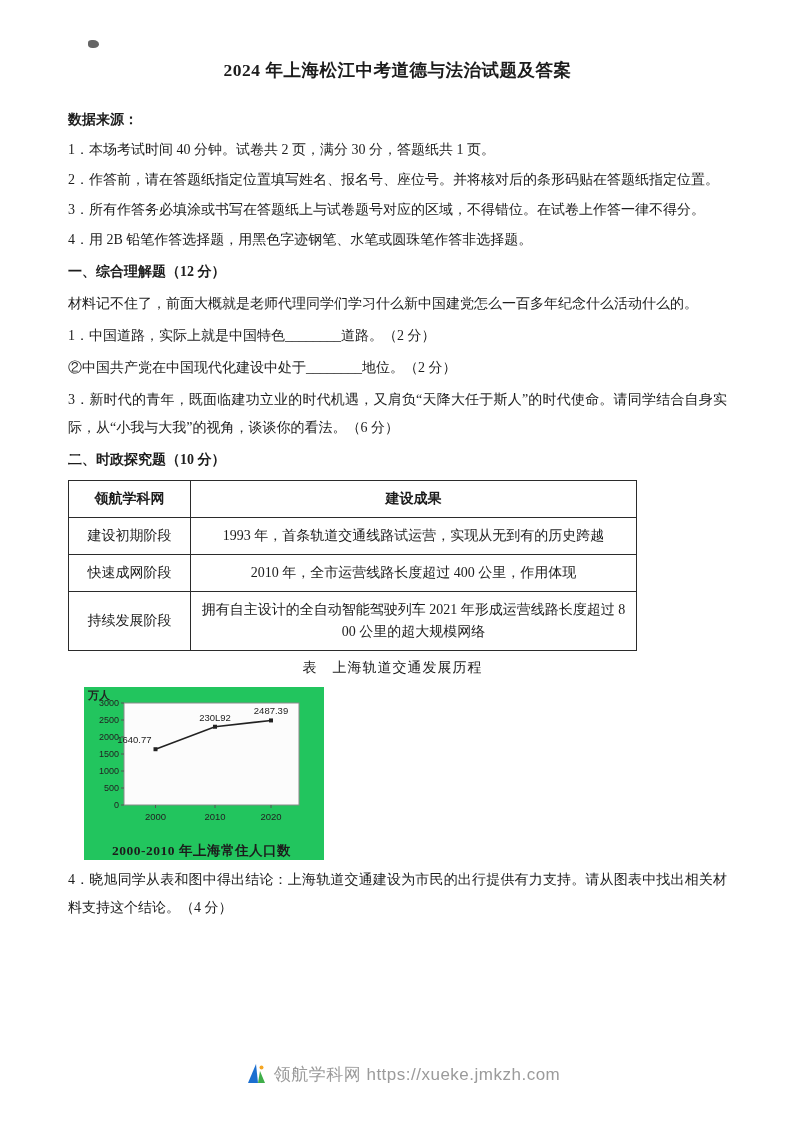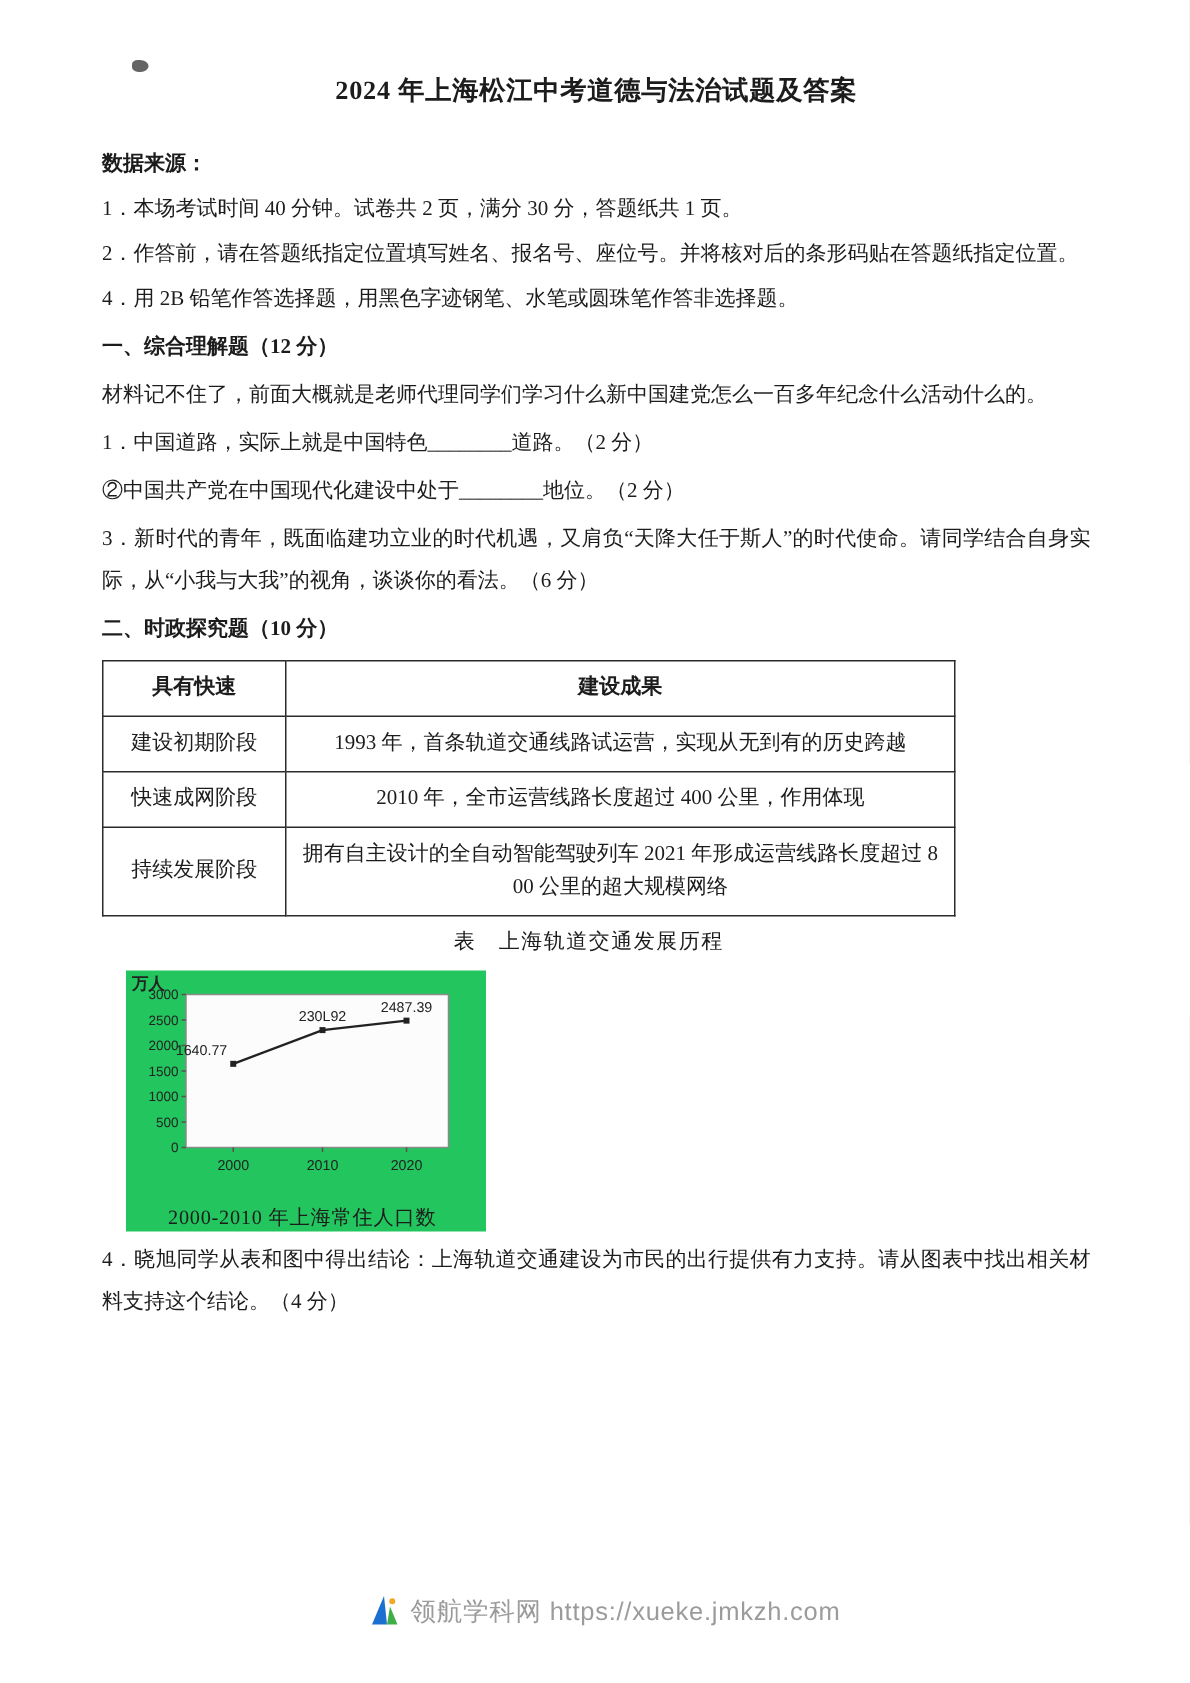--- a/index.html
+++ b/index.html
@@ -7,21 +7,21 @@
   .page {
     position: relative;
     width: 793px;
     height: 1122px;
     margin: 0 auto;
     background: #ffffff;
     font-family: "Liberation Serif", "DejaVu Serif", serif;
     color: #1c1c1c;
     overflow: hidden;
   }
-  .content { padding: 36px 66px 0 68px; }
+  .content { padding: 46px 66px 0 68px; }
   .artifact {
     position: absolute; left: 88px; top: 40px;
     width: 11px; height: 8px; background: #4a4a4a;
     border-radius: 40% 60% 55% 45%; opacity: .85;
   }
   .title {
     font-size: 17.5px; font-weight: bold; text-align: center;
     margin: 12px 0 24px 0; letter-spacing: .5px;
   }
   p.line {
@@ -44,21 +44,21 @@
   table.dev-table col.c1 { width: 122px; }
   table.dev-table th { font-weight: bold; }
 
   .table-caption {
     width: 569px; text-align: center; font-size: 14px;
     margin: 4px 0 10px 40px; letter-spacing: 1px;
   }
 
   .chart-wrap { margin: 4px 0 6px 16px; width: 240px; background: #22c55e; }
   .chart-caption {
-    width: 235px; text-align: center; font-weight: normal;
+    width: 235px; text-align: center; font-weight: bold;
     font-size: 13.5px; margin-top: 1px; letter-spacing: .5px;
   }
 
   .footer {
     position: absolute; left: 12px; right: 0; bottom: 36px;
     display: flex; justify-content: center; align-items: center; gap: 7px;
   }
   .footer .wm {
     color: #9b9b9b; font-size: 17px; letter-spacing: .5px;
     font-family: "Liberation Sans", "DejaVu Sans", sans-serif;
@@ -69,38 +69,39 @@
 
 <div class="page">
   <div class="artifact"></div>
 
   <div class="content">
     <h1 class="title">2024 年上海松江中考道德与法治试题及答案</h1>
 
     <p class="line bold tight">数据来源：</p>
     <p class="line tight">1．本场考试时间 40 分钟。试卷共 2 页，满分 30 分，答题纸共 1 页。</p>
     <p class="line tight">2．作答前，请在答题纸指定位置填写姓名、报名号、座位号。并将核对后的条形码贴在答题纸指定位置。</p>
+    <p class="line tight">3．所有作答务必填涂或书写在答题纸上与试卷题号对应的区域，不得错位。在试卷上作答一律不得分。</p>
     <p class="line tight">4．用 2B 铅笔作答选择题，用黑色字迹钢笔、水笔或圆珠笔作答非选择题。</p>
 
     <p class="line bold sec">一、综合理解题（12 分）</p>
     <p class="line">材料记不住了，前面大概就是老师代理同学们学习什么新中国建党怎么一百多年纪念什么活动什么的。</p>
     <p class="line">1．中国道路，实际上就是中国特色________道路。（2 分）</p>
     <p class="line">②中国共产党在中国现代化建设中处于________地位。（2 分）</p>
     <p class="line">3．新时代的青年，既面临建功立业的时代机遇，又肩负“天降大任于斯人”的时代使命。请同学结合自身实际，从“小我与大我”的视角，谈谈你的看法。（6 分）</p>
 
     <p class="line bold sec">二、时政探究题（10 分）</p>
 
     <table class="dev-table">
       <colgroup>
           <col class="c1">
           <col>
         </colgroup>
       <thead>
         <tr>
-          <th>具有快速</th>
+          <th>领航学科网</th>
           <th>建设成果</th>
         </tr>
       </thead>
       <tbody>
         <tr>
           <td>建设初期阶段</td>
           <td>1993 年，首条轨道交通线路试运营，实现从无到有的历史跨越</td>
         </tr>
         <tr>
           <td>快速成网阶段</td>

